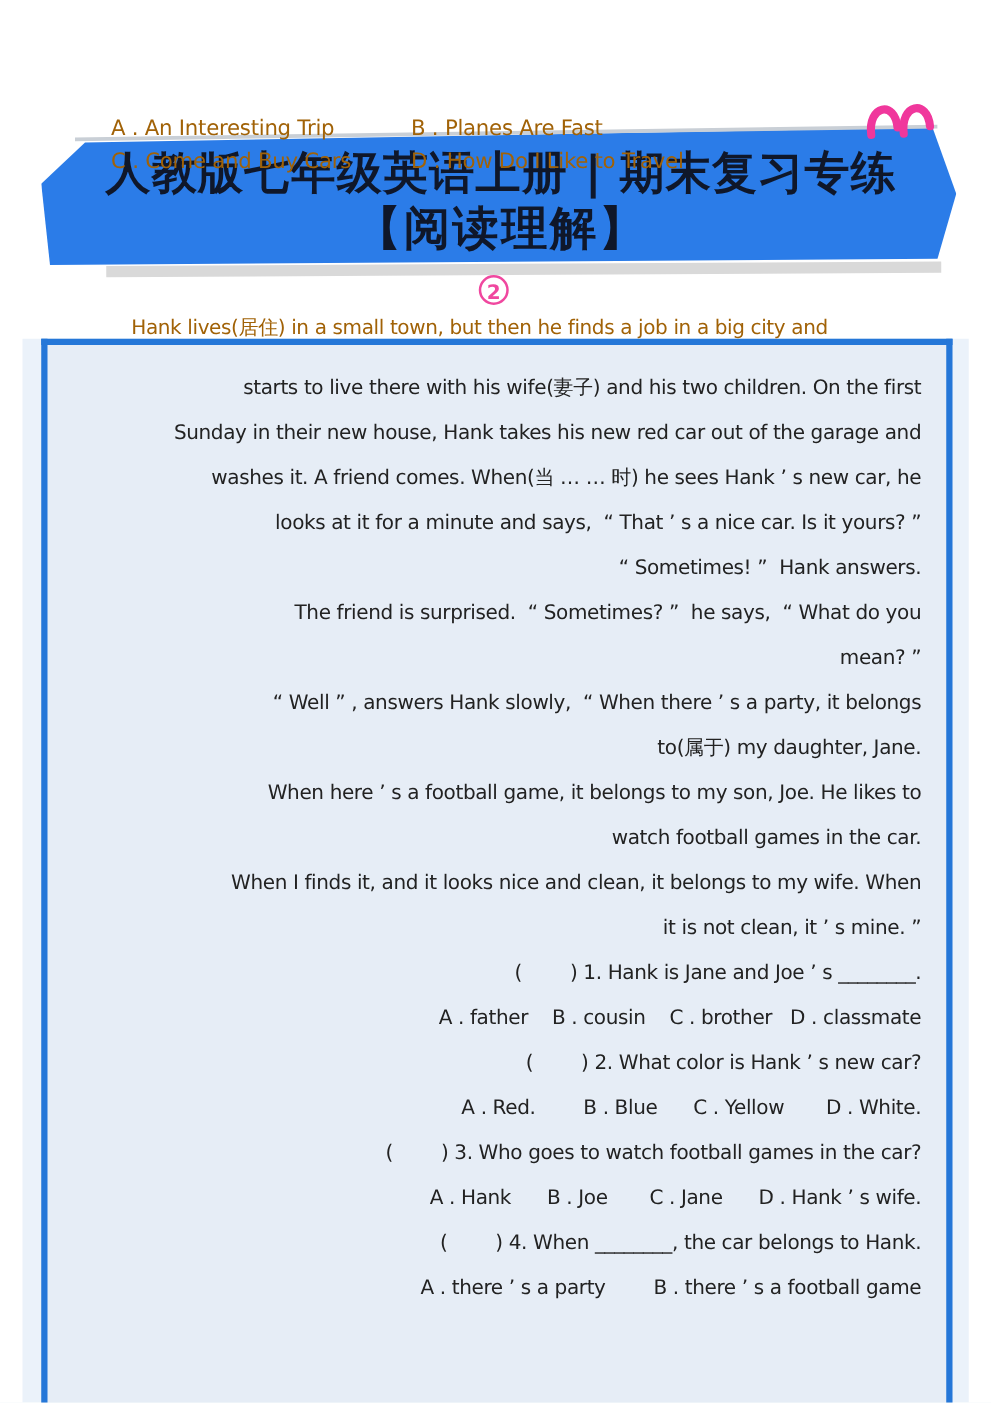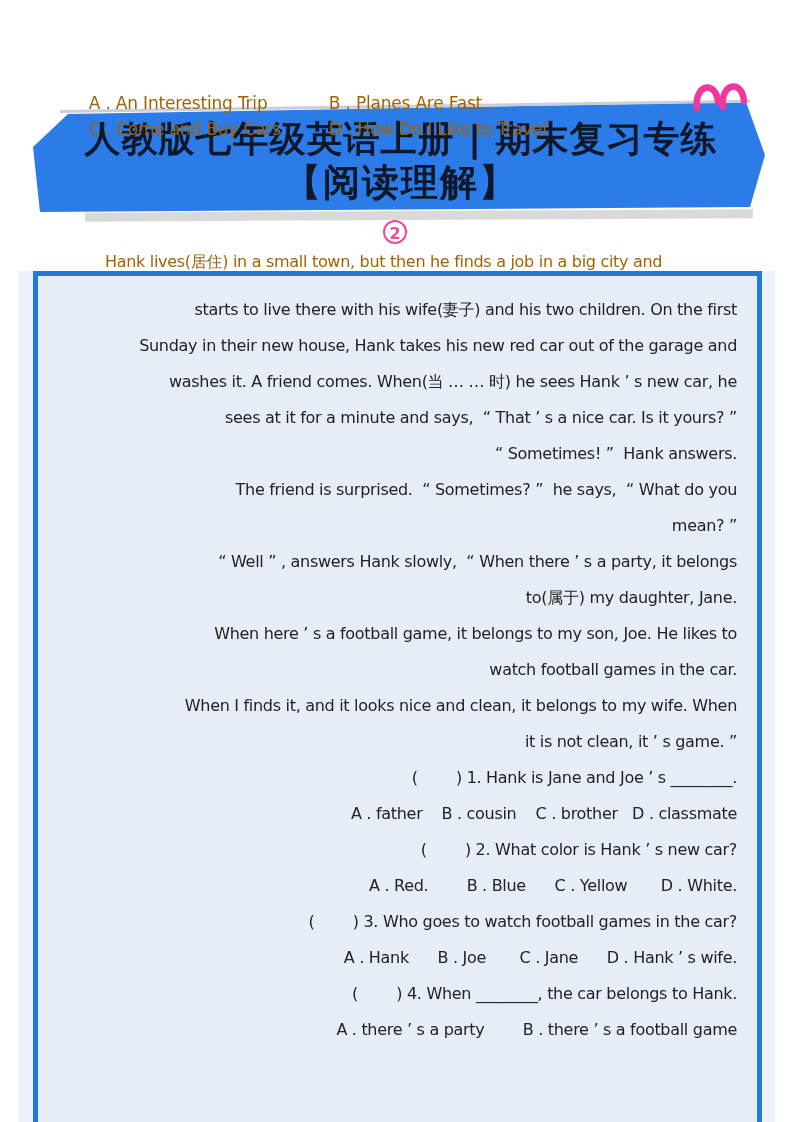--- a/index.html
+++ b/index.html
@@ -163,30 +163,30 @@
   </div>
 
   <div class="intro">Hank lives(居住) in a small town, but then he finds a job in a big city and</div>
 
   <div class="sheet"></div>
 
   <div class="box">
     <div class="line">starts to live there with his wife(妻子) and his two children. On the first</div>
     <div class="line">Sunday in their new house, Hank takes his new red car out of the garage and</div>
     <div class="line">washes it. A friend comes. When(当 … … 时) he sees Hank ’ s new car, he</div>
-    <div class="line">sees at it for a minute and says,  “ That ’ s a nice car. Is it yours? ”</div>
+    <div class="line">looks at it for a minute and says,  “ That ’ s a nice car. Is it yours? ”</div>
     <div class="line indent">“ Sometimes! ”  Hank answers.</div>
     <div class="line indent">The friend is surprised.  “ Sometimes? ”  he says,  “ What do you</div>
     <div class="line">mean? ”</div>
     <div class="line indent">“ Well ” , answers Hank slowly,  “ When there ’ s a party, it belongs</div>
     <div class="line">to(属于) my daughter, Jane.</div>
     <div class="line indent">When here ’ s a football game, it belongs to my son, Joe. He likes to</div>
     <div class="line">watch football games in the car.</div>
     <div class="line indent">When I finds it, and it looks nice and clean, it belongs to my wife. When</div>
-    <div class="line">it is not clean, it ’ s game. ”</div>
+    <div class="line">it is not clean, it ’ s mine. ”</div>
 
     <div class="line"> (        ) 1. Hank is Jane and Joe ’ s ________.</div>
     <div class="line">A . father    B . cousin    C . brother   D . classmate</div>
     <div class="line"> (        ) 2. What color is Hank ’ s new car?</div>
     <div class="line">A . Red.        B . Blue      C . Yellow       D . White.</div>
     <div class="line"> (        ) 3. Who goes to watch football games in the car?</div>
     <div class="line">A . Hank      B . Joe       C . Jane      D . Hank ’ s wife.</div>
     <div class="line"> (        ) 4. When ________, the car belongs to Hank.</div>
     <div class="line">A . there ’ s a party        B . there ’ s a football game</div>
   </div>

